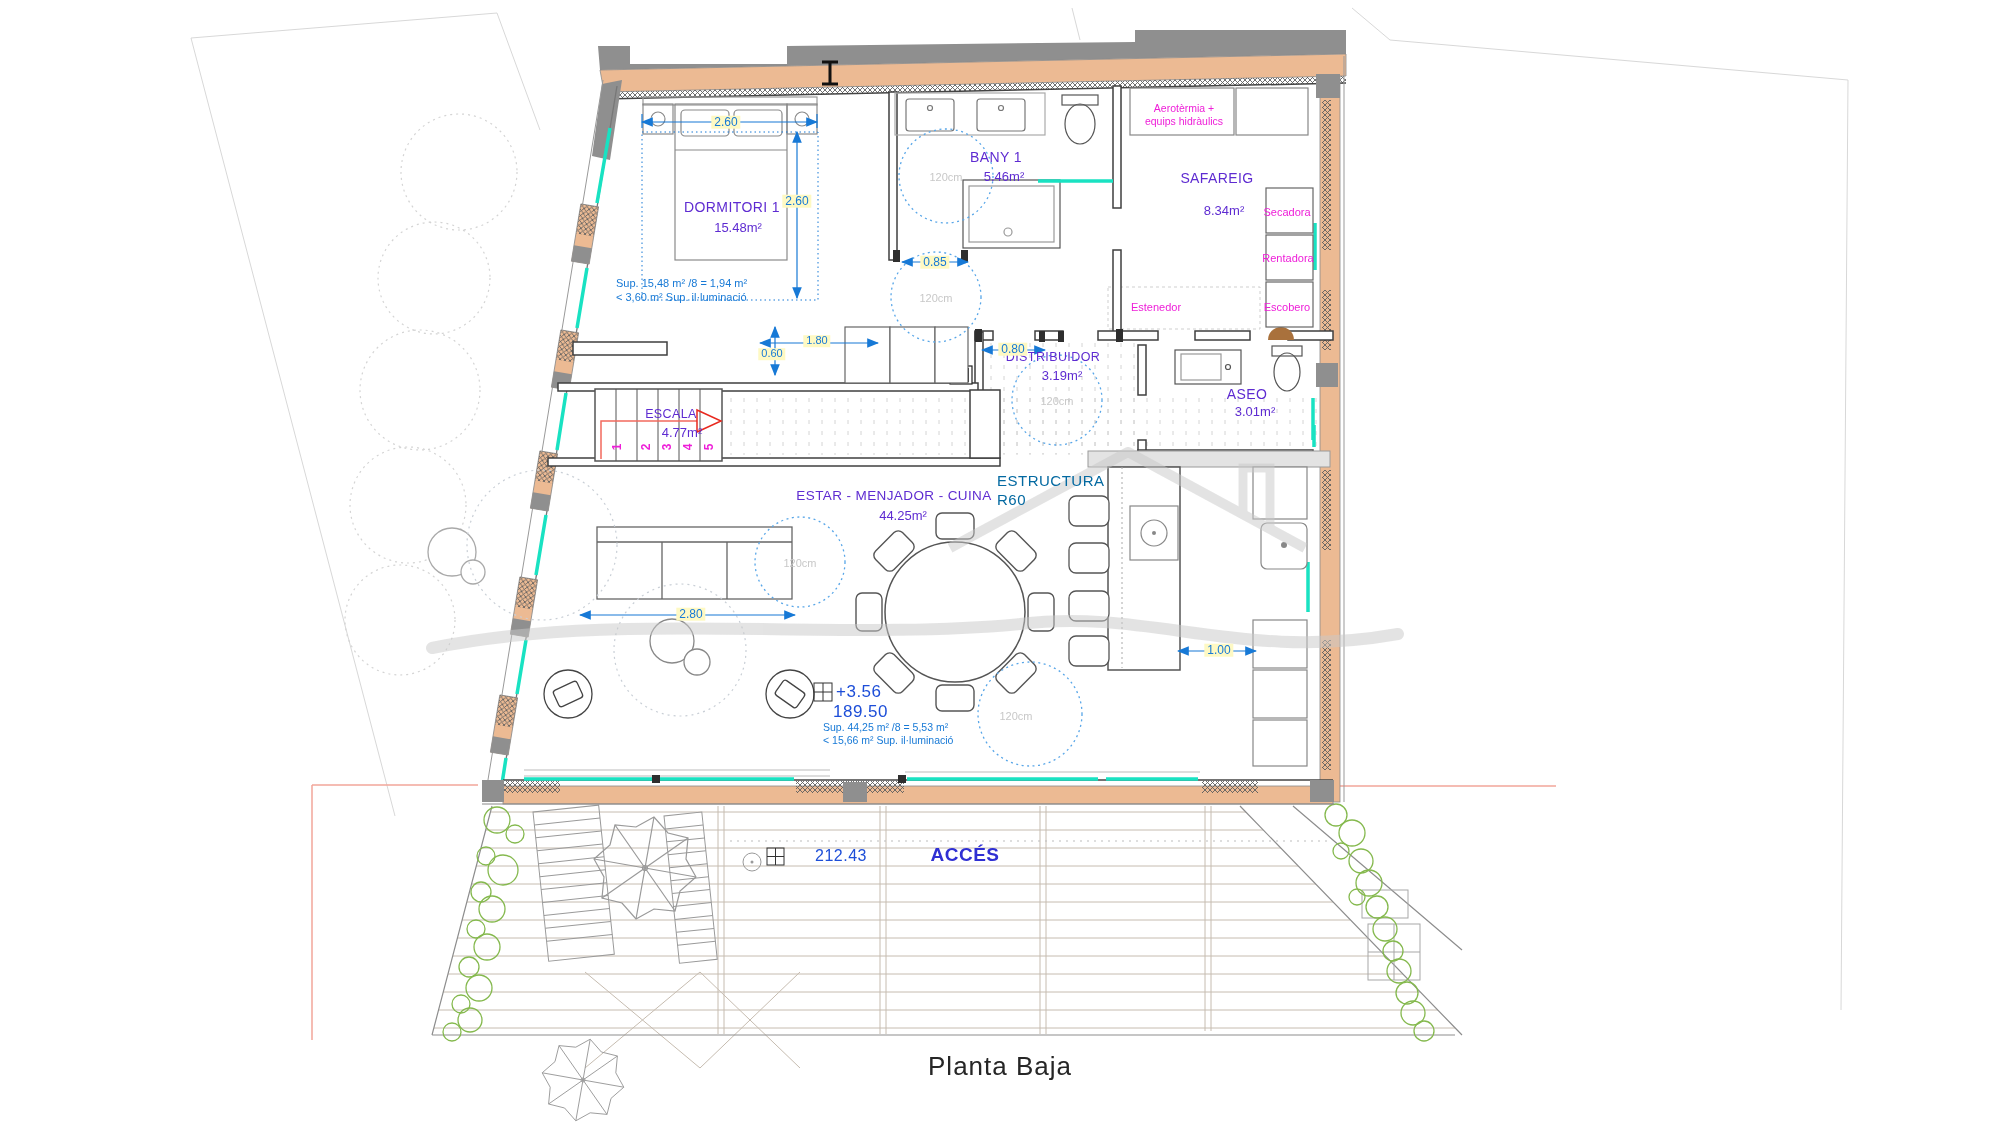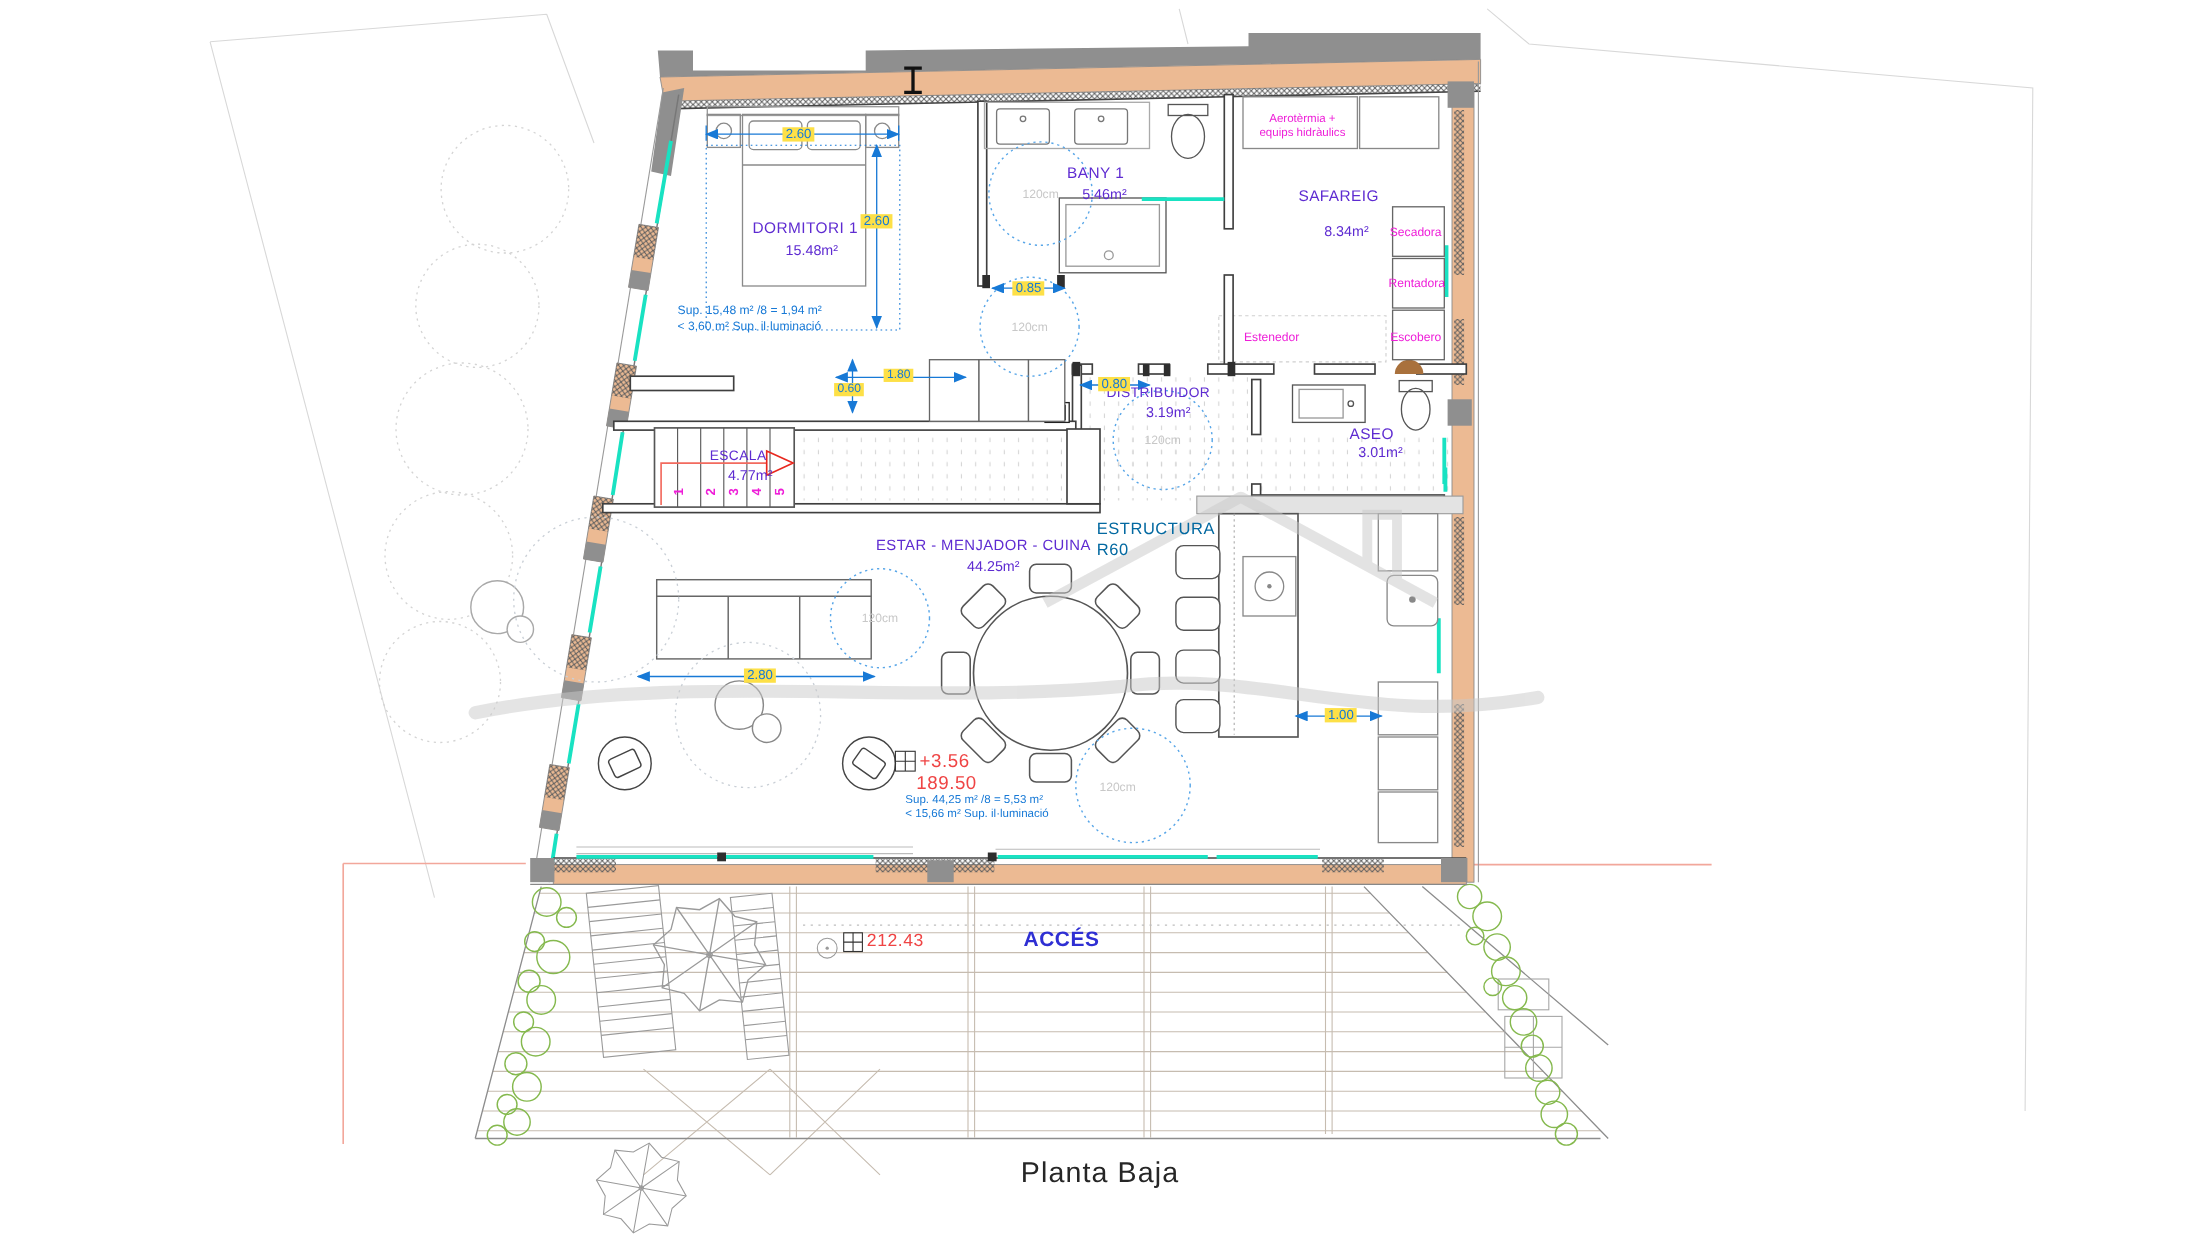--- a/index.html
+++ b/index.html
@@ -7,23 +7,23 @@
          font-family:"Liberation Sans",sans-serif;}
   #plan-svg{position:absolute;left:0;top:0;}
   .lbl{position:absolute;white-space:nowrap;transform:translate(-50%,-50%);line-height:1.15;}
   .lbl.la{transform:translate(0,-50%);}
   .room{color:#5e2bd1;font-size:14px;letter-spacing:.4px;font-weight:400;text-align:center;}
   .room.sm{font-size:12.5px;}
   .area{color:#5e2bd1;font-size:13px;}
   .mag{color:#ee1ed8;font-size:11px;}
   .mag.sm{font-size:10.5px;}
   .note{color:#1779d6;font-size:11px;}
-  .dim{color:#1779d6;font-size:12px;background:#fde047;padding:0 3px;line-height:1.05;}
-  .red{color:#ef4444;font-size:17px;letter-spacing:.5px;text-align:right;}
-  .red.sm{font-size:16px;}
+  .dim{color:#1779d6;font-size:12px;background:#fef9c3;padding:0 3px;line-height:1.05;}
+  .red{color:#1d4ed8;font-size:17px;letter-spacing:.5px;text-align:right;}
+  .red.sm{font-size:16px;margin-left:27px;}
   .struct{color:#0369a1;font-family:Liberation Sans, sans-serif;font-size:15px;letter-spacing:.5px;}
   .acces{color:#2f2fd3;font-size:19px;font-weight:bold;letter-spacing:.5px;}
   .turn{color:#c8c8c8;font-size:11px;}
   .stepnum{color:#ee1ed8;font-size:12px;font-weight:bold;transform:translate(-50%,-50%) rotate(-90deg);}
   .watermark{position:absolute;left:977px;top:585px;transform:translate(-50%,-50%);
              font-size:76px;font-weight:bold;color:#c4c4c4;opacity:.55;letter-spacing:1px;white-space:nowrap;}
   .title{position:absolute;left:1000px;top:1066px;transform:translate(-50%,-50%);
          font-size:26px;color:#262626;letter-spacing:1px;}
 </style>
 </head>

